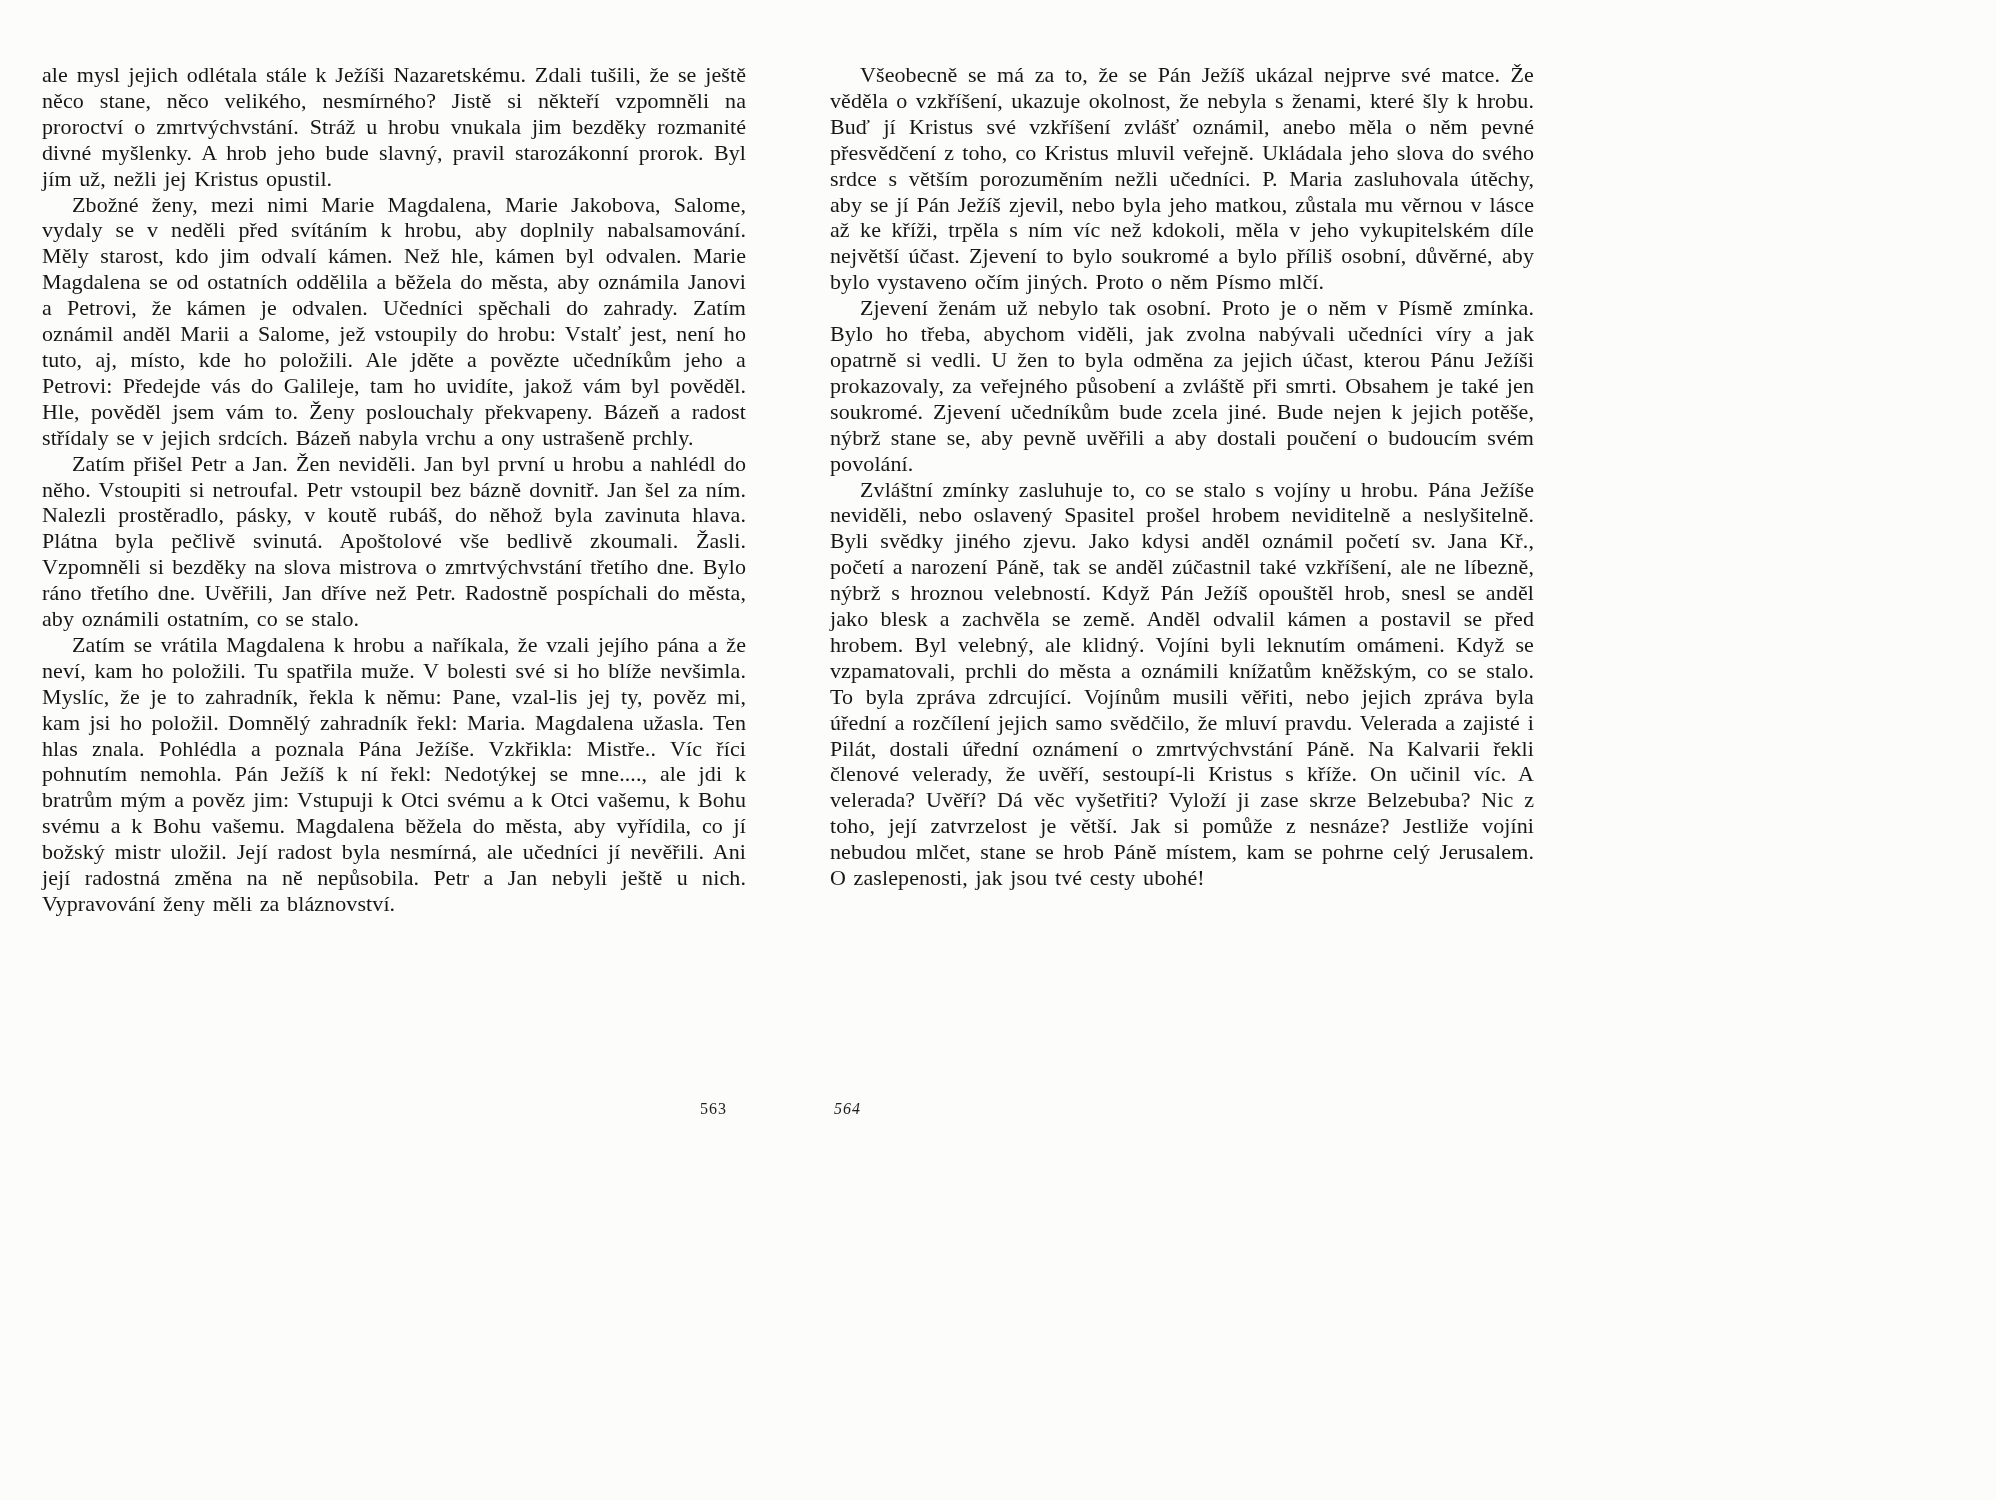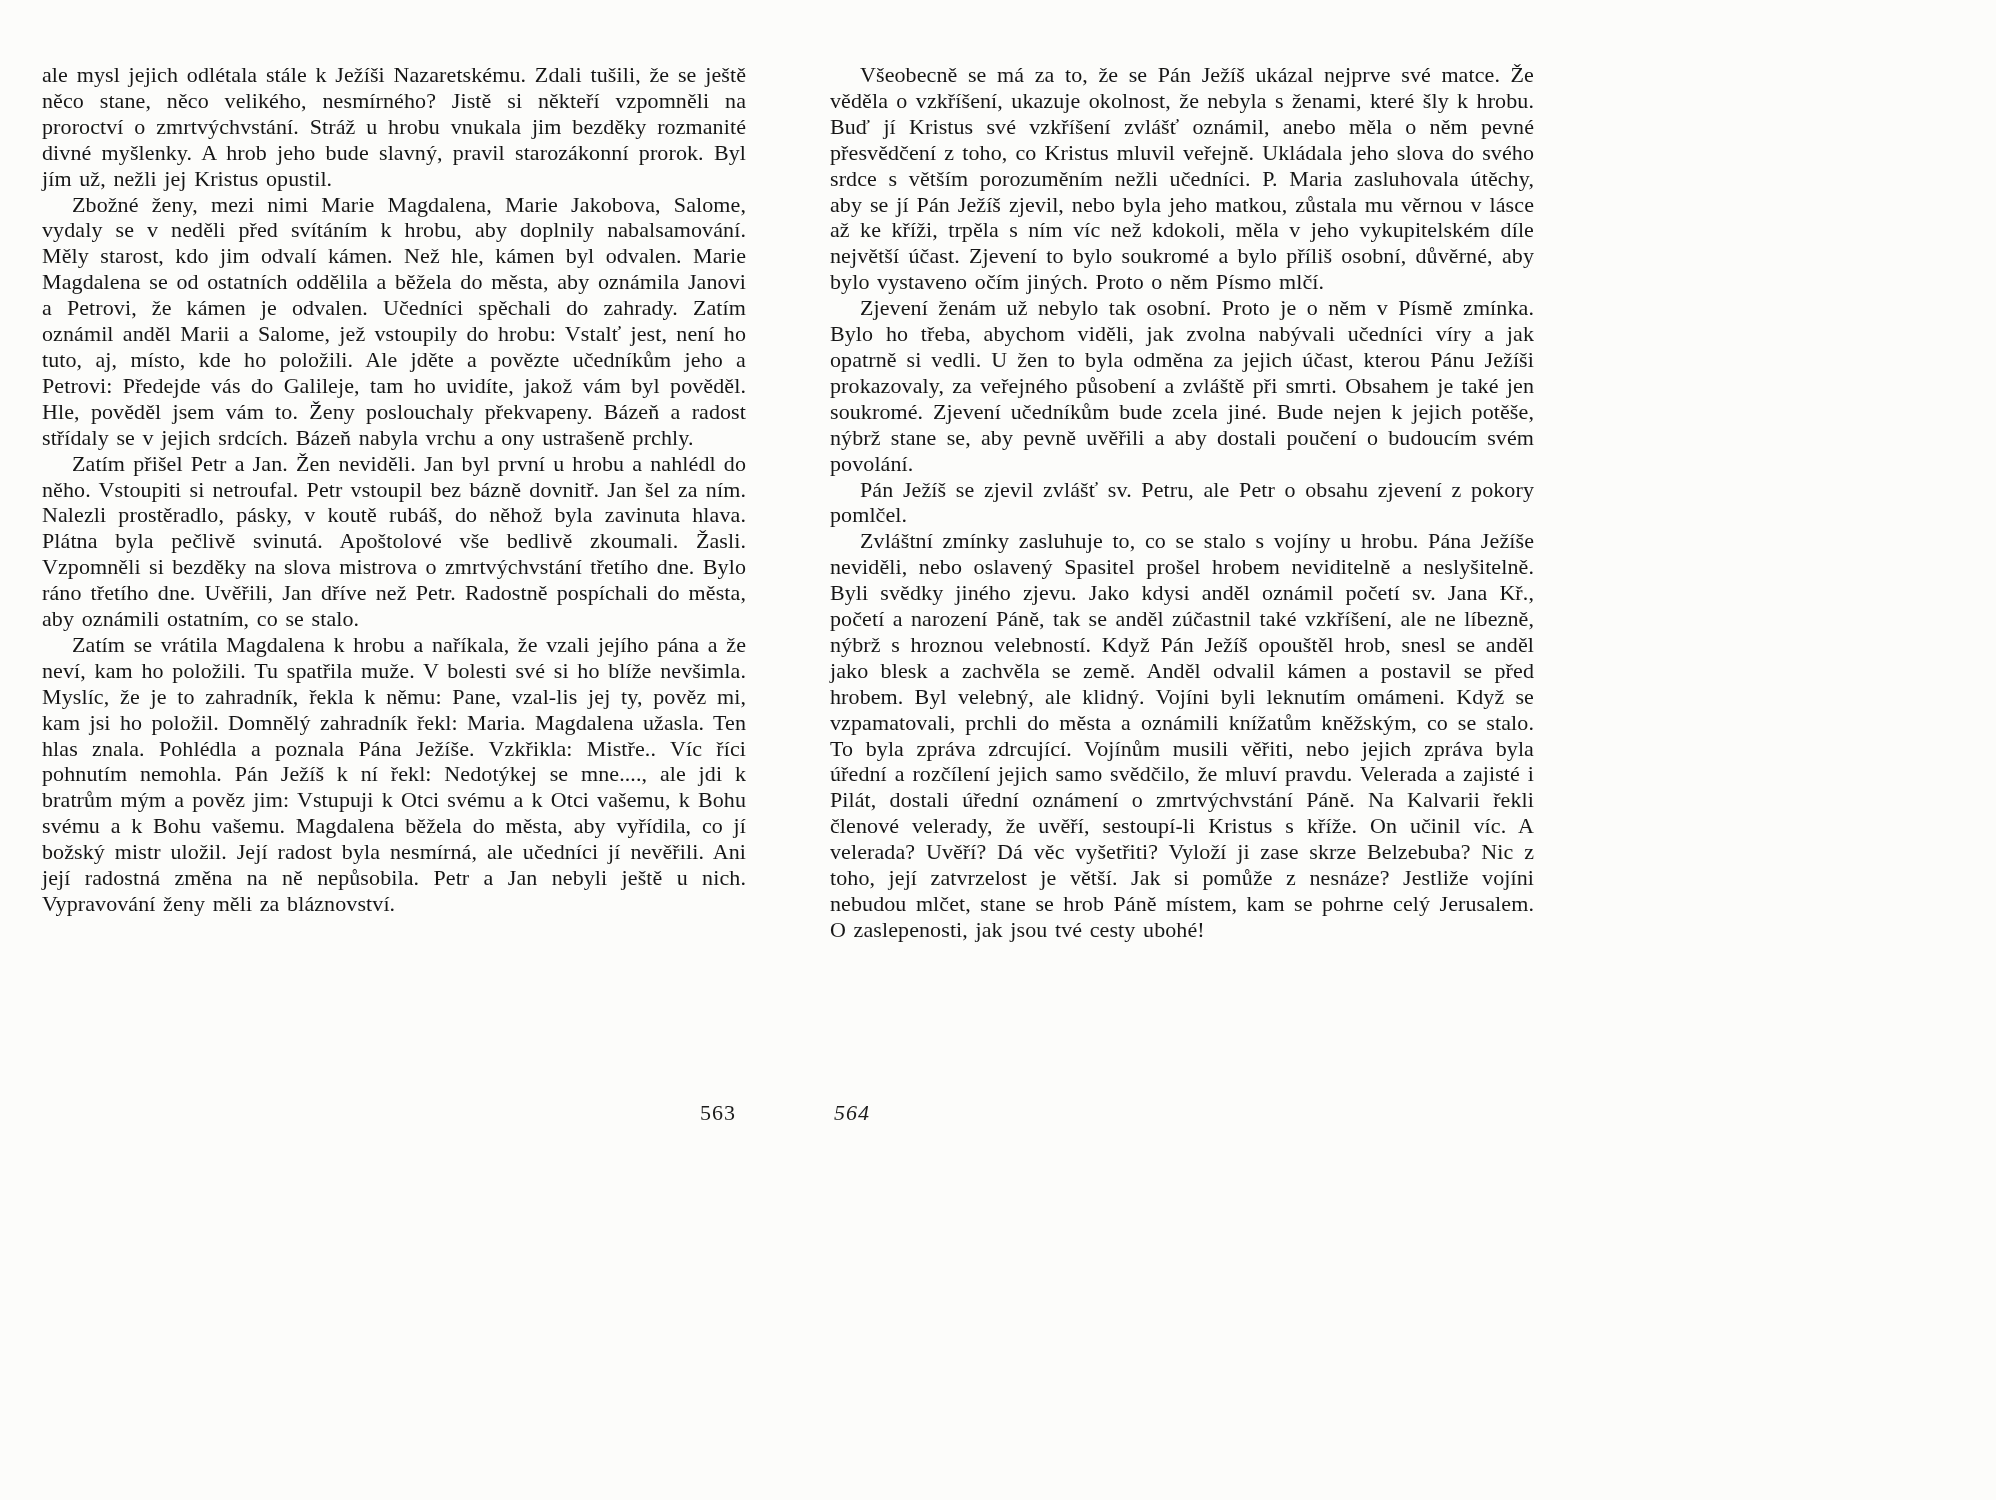--- a/index.html
+++ b/index.html
@@ -33,21 +33,21 @@
     text-align: justify;
     word-spacing: 2px;
     letter-spacing: 0.1px;
   }
   .para.indent {
     text-indent: 30px;
   }
   .page-number {
     position: absolute;
     top: 1100px;
-    font-size: 22px;
+    font-size: 16px;
     letter-spacing: 1px;
     color: #1c1c1c;
   }
   .page-number-left  { left: 700px; }
   .page-number-right { left: 834px; font-style: italic; }
 </style>
 </head>
 <body>
 
 <div class="spread">
@@ -55,21 +55,20 @@
   <div class="column column-left">
       <p class="para">ale mysl jejich odlétala stále k Ježíši Nazaretskému. Zdali tušili, že se ještě něco stane, něco velikého, nesmírného? Jistě si někteří vzpomněli na proroctví o zmrtvýchvstání. Stráž u hrobu vnukala jim bezděky rozmanité divné myšlenky. A hrob jeho bude slavný, pravil starozákonní prorok. Byl jím už, nežli jej Kristus opustil.</p>
       <p class="para indent">Zbožné ženy, mezi nimi Marie Magdalena, Marie Jakobova, Salome, vydaly se v neděli před svítáním k hrobu, aby doplnily nabalsamování. Měly starost, kdo jim odvalí kámen. Než hle, kámen byl odvalen. Marie Magdalena se od ostatních oddělila a běžela do města, aby oznámila Janovi a Petrovi, že kámen je odvalen. Učedníci spěchali do zahrady. Zatím oznámil anděl Marii a Salome, jež vstoupily do hrobu: Vstalť jest, není ho tuto, aj, místo, kde ho položili. Ale jděte a povězte učedníkům jeho a Petrovi: Předejde vás do Galileje, tam ho uvidíte, jakož vám byl pověděl. Hle, pověděl jsem vám to. Ženy poslouchaly překvapeny. Bázeň a radost střídaly se v jejich srdcích. Bázeň nabyla vrchu a ony ustrašeně prchly.</p>
       <p class="para indent">Zatím přišel Petr a Jan. Žen neviděli. Jan byl první u hrobu a nahlédl do něho. Vstoupiti si netroufal. Petr vstoupil bez bázně dovnitř. Jan šel za ním. Nalezli prostěradlo, pásky, v koutě rubáš, do něhož byla zavinuta hlava. Plátna byla pečlivě svinutá. Apoštolové vše bedlivě zkoumali. Žasli. Vzpomněli si bezděky na slova mistrova o zmrtvýchvstání třetího dne. Bylo ráno třetího dne. Uvěřili, Jan dříve než Petr. Radostně pospíchali do města, aby oznámili ostatním, co se stalo.</p>
       <p class="para indent">Zatím se vrátila Magdalena k hrobu a naříkala, že vzali jejího pána a že neví, kam ho položili. Tu spatřila muže. V bolesti své si ho blíže nevšimla. Myslíc, že je to zahradník, řekla k němu: Pane, vzal-lis jej ty, pověz mi, kam jsi ho položil. Domnělý zahradník řekl: Maria. Magdalena užasla. Ten hlas znala. Pohlédla a poznala Pána Ježíše. Vzkřikla: Mistře.. Víc říci pohnutím nemohla. Pán Ježíš k ní řekl: Nedotýkej se mne...., ale jdi k bratrům mým a pověz jim: Vstupuji k Otci svému a k Otci vašemu, k Bohu svému a k Bohu vašemu. Magdalena běžela do města, aby vyřídila, co jí božský mistr uložil. Její radost byla nesmírná, ale učedníci jí nevěřili. Ani její radostná změna na ně nepůsobila. Petr a Jan nebyli ještě u nich. Vypravování ženy měli za bláznovství.</p>
     </div>
 
   <div class="column column-right">
       <p class="para indent">Všeobecně se má za to, že se Pán Ježíš ukázal nejprve své matce. Že věděla o vzkříšení, ukazuje okolnost, že nebyla s ženami, které šly k hrobu. Buď jí Kristus své vzkříšení zvlášť oznámil, anebo měla o něm pevné přesvědčení z toho, co Kristus mluvil veřejně. Ukládala jeho slova do svého srdce s větším porozuměním nežli učedníci. P. Maria zasluhovala útěchy, aby se jí Pán Ježíš zjevil, nebo byla jeho matkou, zůstala mu věrnou v lásce až ke kříži, trpěla s ním víc než kdokoli, měla v jeho vykupitelském díle největší účast. Zjevení to bylo soukromé a bylo příliš osobní, důvěrné, aby bylo vystaveno očím jiných. Proto o něm Písmo mlčí.</p>
       <p class="para indent">Zjevení ženám už nebylo tak osobní. Proto je o něm v Písmě zmínka. Bylo ho třeba, abychom viděli, jak zvolna nabývali učedníci víry a jak opatrně si vedli. U žen to byla odměna za jejich účast, kterou Pánu Ježíši prokazovaly, za veřejného působení a zvláště při smrti. Obsahem je také jen soukromé. Zjevení učedníkům bude zcela jiné. Bude nejen k jejich potěše, nýbrž stane se, aby pevně uvěřili a aby dostali poučení o budoucím svém povolání.</p>
-      <p class="para indent">Pán Ježíš se zjevil zvlášť sv. Petru, ale Petr o obsahu zjevení z pokory pomlčel.</p>
       <p class="para indent">Zvláštní zmínky zasluhuje to, co se stalo s vojíny u hrobu. Pána Ježíše neviděli, nebo oslavený Spasitel prošel hrobem neviditelně a neslyšitelně. Byli svědky jiného zjevu. Jako kdysi anděl oznámil početí sv. Jana Kř., početí a narození Páně, tak se anděl zúčastnil také vzkříšení, ale ne líbezně, nýbrž s hroznou velebností. Když Pán Ježíš opouštěl hrob, snesl se anděl jako blesk a zachvěla se země. Anděl odvalil kámen a postavil se před hrobem. Byl velebný, ale klidný. Vojíni byli leknutím omámeni. Když se vzpamatovali, prchli do města a oznámili knížatům kněžským, co se stalo. To byla zpráva zdrcující. Vojínům musili věřiti, nebo jejich zpráva byla úřední a rozčílení jejich samo svědčilo, že mluví pravdu. Velerada a zajisté i Pilát, dostali úřední oznámení o zmrtvýchvstání Páně. Na Kalvarii řekli členové velerady, že uvěří, sestoupí-li Kristus s kříže. On učinil víc. A velerada? Uvěří? Dá věc vyšetřiti? Vyloží ji zase skrze Belzebuba? Nic z toho, její zatvrzelost je větší. Jak si pomůže z nesnáze? Jestliže vojíni nebudou mlčet, stane se hrob Páně místem, kam se pohrne celý Jerusalem. O zaslepenosti, jak jsou tvé cesty ubohé!</p>
     </div>
 
   <div class="page-number page-number-left">563</div>
 
   <div class="page-number page-number-right">564</div>
 
 </div>
 
 </body></html>

